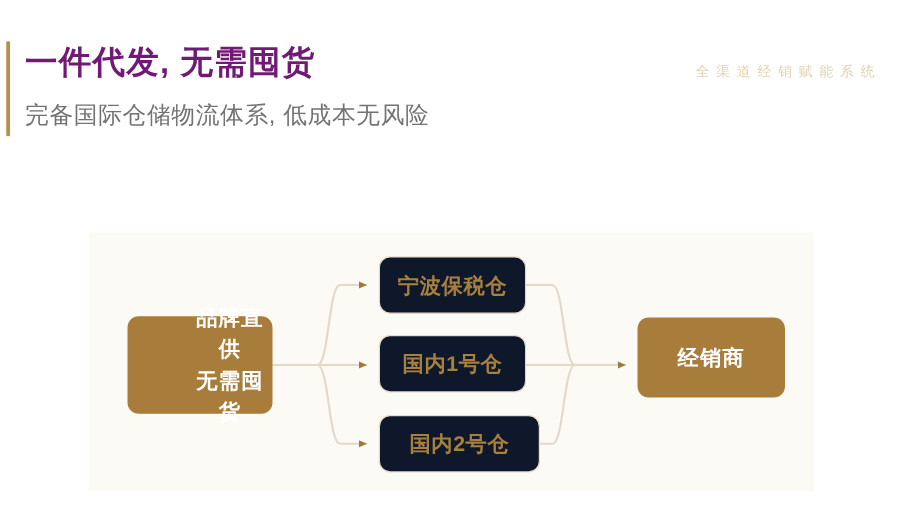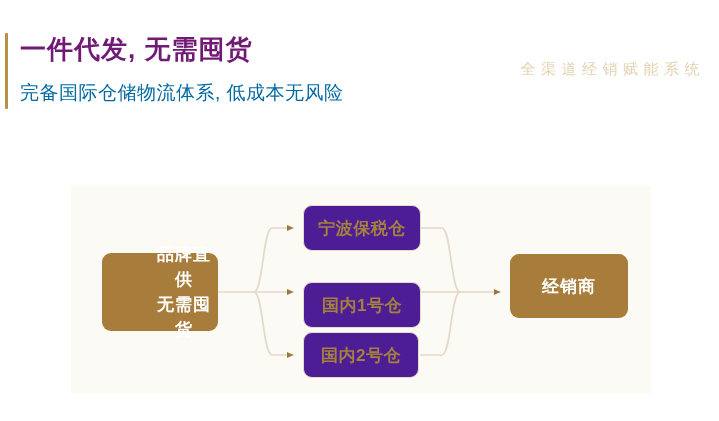--- a/index.html
+++ b/index.html
@@ -19,25 +19,25 @@
     background:#B98E45;border-radius:1px;
   }
   .title{
     position:absolute;left:20px;top:33px;
     font-size:26px;font-weight:bold;letter-spacing:1px;
     color:#701a75;line-height:32px;white-space:nowrap;
   }
   .subtitle{
     position:absolute;left:20px;top:80px;
     font-size:19px;font-weight:normal;letter-spacing:0.5px;
-    color:#0369a1;line-height:26px;white-space:nowrap;
+    color:#737373;line-height:26px;white-space:nowrap;
   }
   .brand-tag{
-    position:absolute;right:14px;top:60px;
-    font-size:15px;color:#E3D2B0;letter-spacing:5.5px;
+    position:absolute;right:14px;top:50px;
+    font-size:11px;color:#E3D2B0;letter-spacing:5.5px;
     white-space:nowrap;
   }
 
   
   .panel{
     position:absolute;left:71px;top:186px;width:580px;height:207px;
     background:#FCFAF5;
   }
   .diagram{position:absolute;left:0;top:0;width:580px;height:207px;}
   .diagram svg{position:absolute;left:0;top:0;}
@@ -46,28 +46,28 @@
   .node{
     position:absolute;box-sizing:border-box;
     display:flex;align-items:center;justify-content:center;
     text-align:center;
   }
   .node-solid{
     background:#A87C3A;color:#ffffff;border-radius:9px;
     font-size:17px;font-weight:bold;line-height:25px;letter-spacing:1px;
   }
   .node-outline{
-    background:#4c1d95;border:1.6px solid #E7DCC9;border-radius:9px;
+    background:#0f172a;border:1.6px solid #E7DCC9;border-radius:9px;
     color:#A6813E;font-size:17px;font-weight:bold;letter-spacing:0.5px;
   }
   .node-brand{left:31px;top:67px;width:116px;height:78px;padding-left:48px;}
   .node-dealer{left:439px;top:68px;width:118px;height:64px;}
   .node-wh1{left:232px;top:19px;width:118px;height:46px;}
-  .node-wh2{left:232px;top:96px;width:118px;height:46px;}
-  .node-wh3{left:232px;top:146px;width:116px;height:46px;}
+  .node-wh2{left:232px;top:82px;width:118px;height:46px;}
+  .node-wh3{left:232px;top:146px;width:129px;height:46px;}
   .nl{display:block;}
 </style>
 </head>
 <body>
 
 <div id="page">
 
   <div class="header">
     <div class="accent-bar"></div>
     <div class="title">一件代发, 无需囤货</div>

